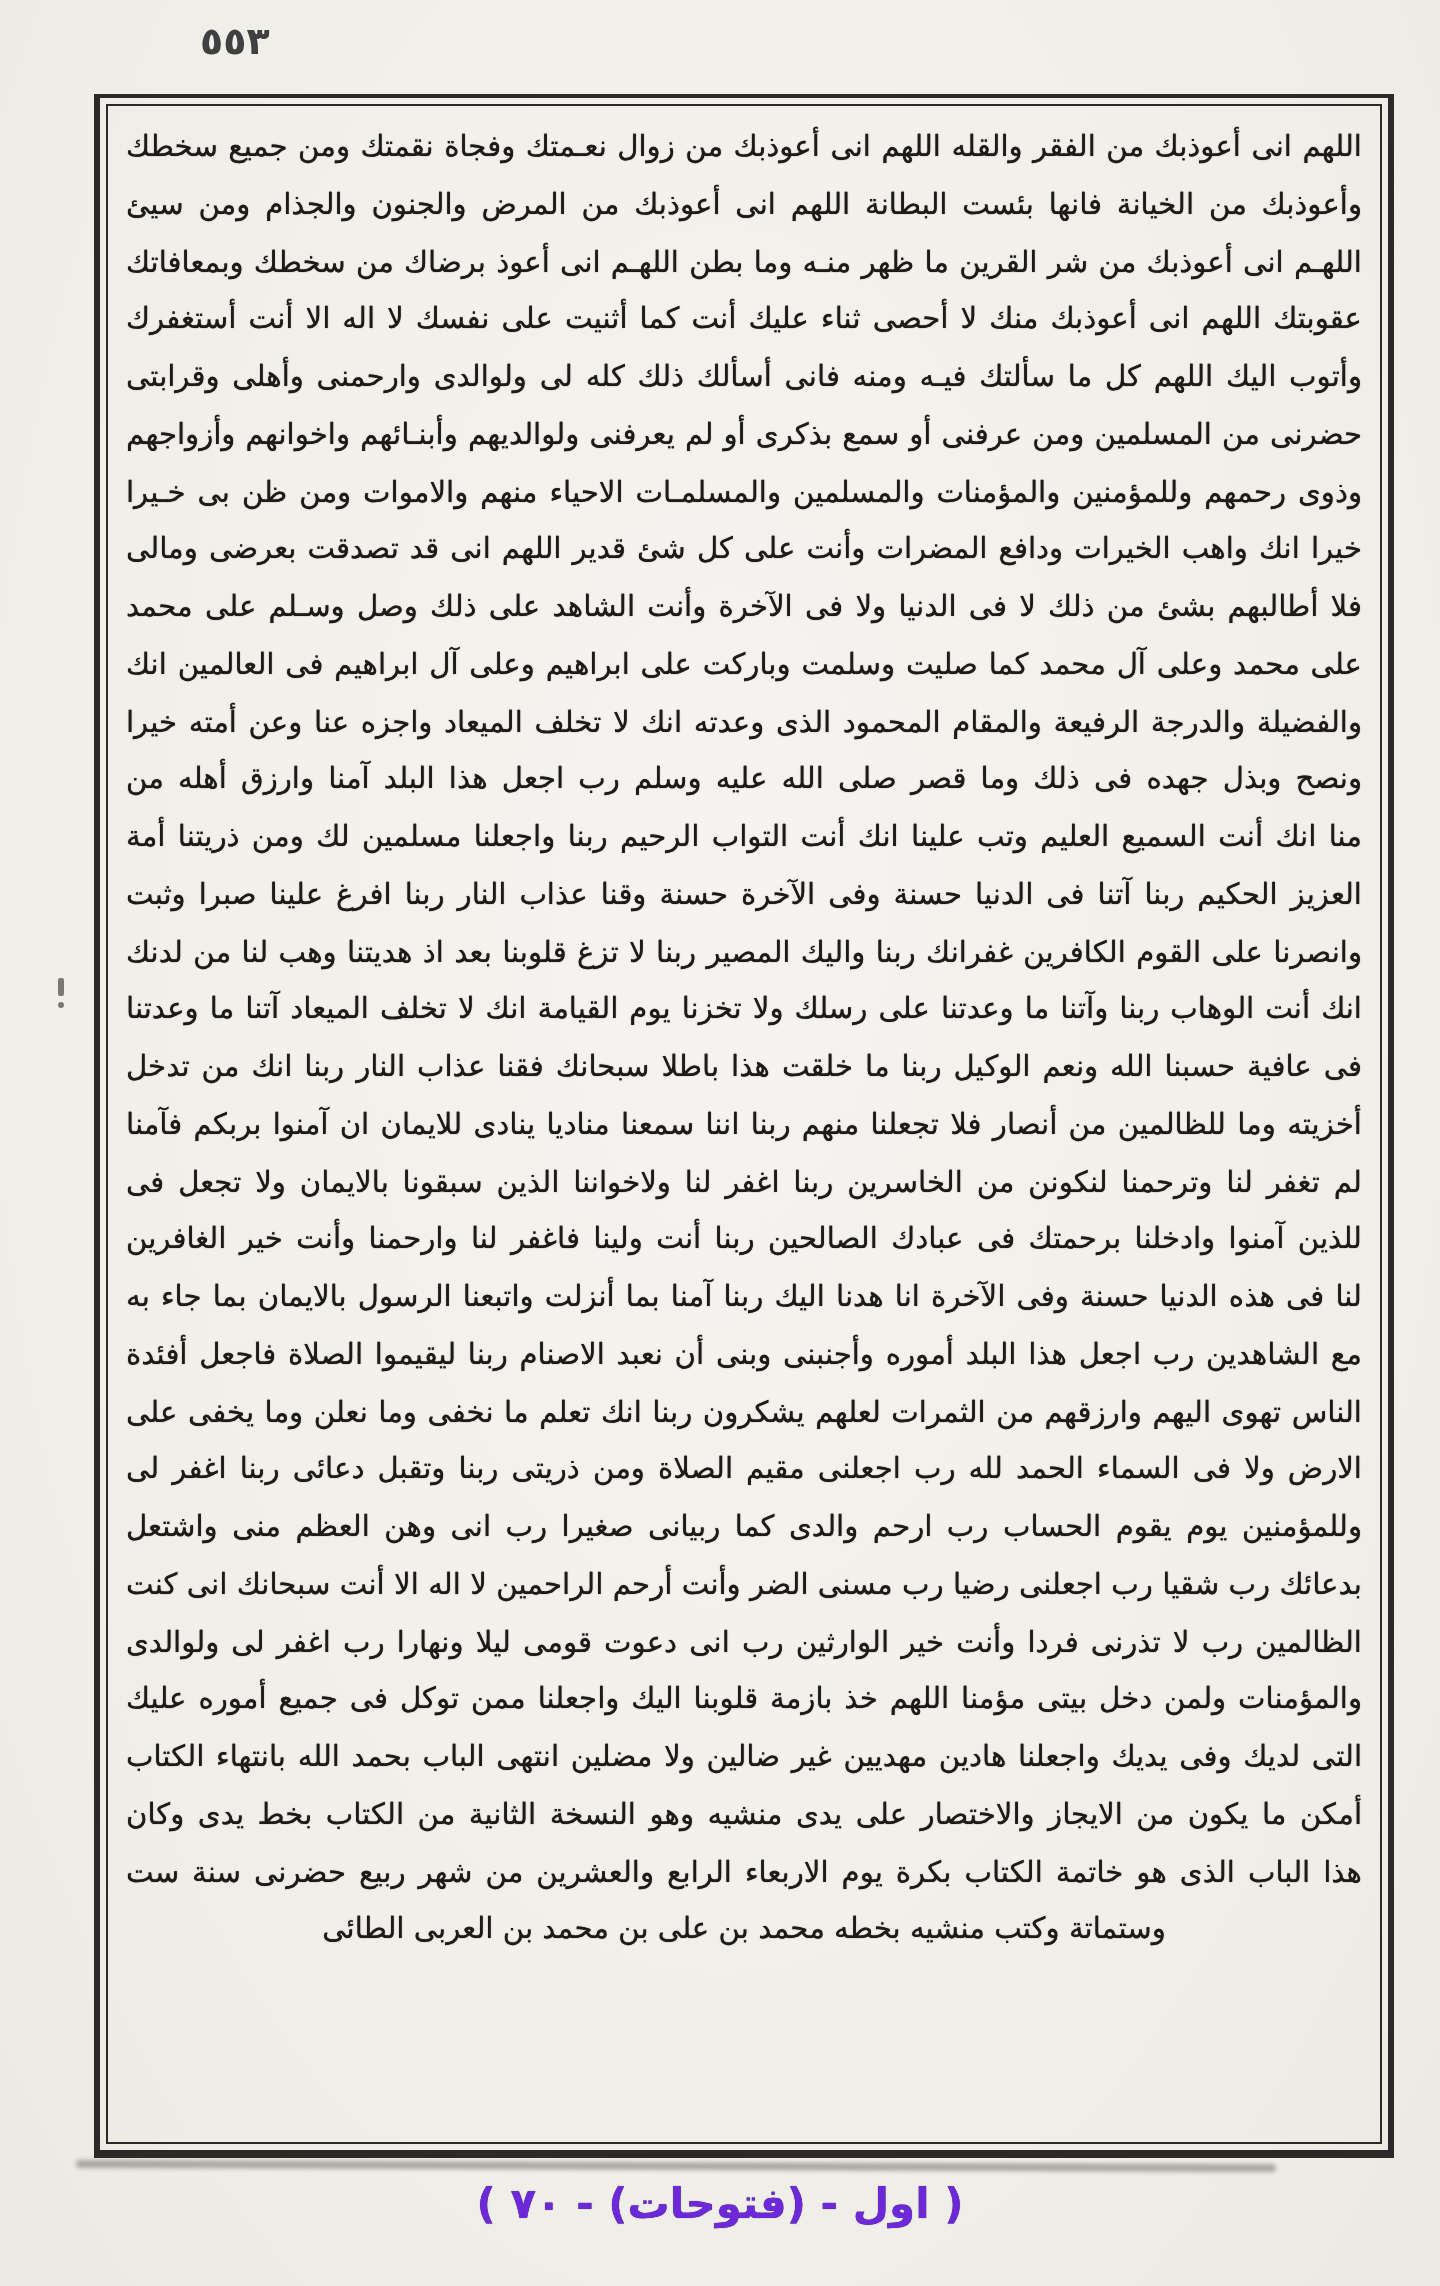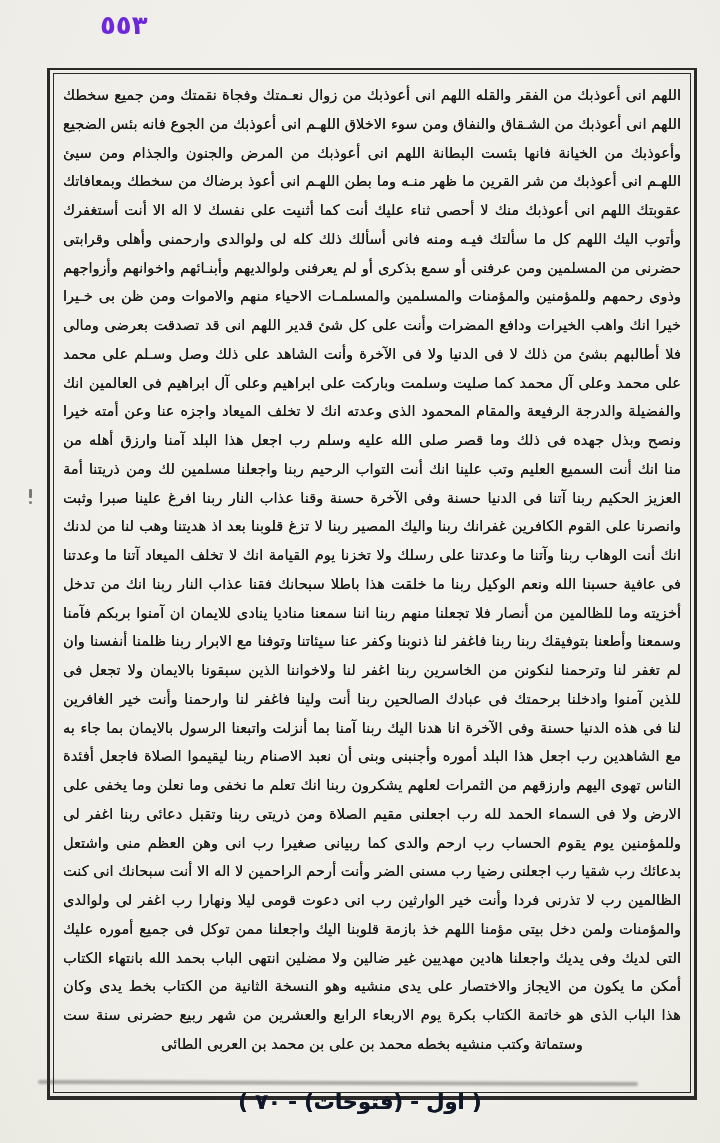--- a/index.html
+++ b/index.html
@@ -12,39 +12,38 @@
     position: relative;
     overflow: hidden;
     background: #f2f1ec;
     background-image: radial-gradient(ellipse at 50% 40%, #f5f4f0 0%, #efeee8 70%, #eae9e2 100%);
     font-family: "DejaVu Sans", sans-serif;
   }
   .page-number {
     position: absolute;
     top: 10px;
     left: 100px;
-    font-size: 26px;
+    font-size: 19px;
     font-weight: bold;
-    color: #6d28d9;
+    color: #404040;
     letter-spacing: 3px;
     direction: rtl;
   }
   .frame-outer {
     position: absolute;
     left: 47px;
     top: 47px;
     width: 650px;
     height: 1032px;
     box-sizing: border-box;
     border: 3px solid #2b2a28;
     border-top-width: 2px;
     border-bottom-width: 4px;
     padding: 3px;
     background: transparent;
-    margin-top: 21px;
   }
   .frame-inner {
     width: 100%;
     height: 100%;
     box-sizing: border-box;
     border: 1.5px solid #2b2a28;
     padding: 7px 9px 0 9px;
     overflow: hidden;
   }
   .text-block {
@@ -68,21 +67,21 @@
   }
   .footer {
     position: absolute;
     top: 1090px;
     left: 0;
     width: 720px;
     text-align: center;
     direction: rtl;
     font-size: 21px;
     font-weight: bold;
-    color: #0f172a;
+    color: #6d28d9;
     text-shadow: 0 0 0.4px #1e1d1b;
   }
   .smudge-bottom {
     position: absolute;
     left: 38px;
     top: 1081px;
     width: 600px;
     height: 4px;
     background: #45423e;
     opacity: 0.4;
@@ -113,39 +112,37 @@
 </style>
 </head>
 <body>
 
 <div class="page-number">٥٥٣</div>
 
 <div class="frame-outer">
   <div class="frame-inner">
     <div class="text-block">
         <div class="line">اللهم انى أعوذبك من الفقر والقله اللهم انى أعوذبك من زوال نعـمتك وفجاة نقمتك ومن جميع سخطك</div>
-        <div class="line">اللهم انى أعوذبك من الشـقاق والنفاق ومن سوء الاخلاق اللهـم انى أعوذبك من الجوع فانه بئس الضجيع</div>
         <div class="line">وأعوذبك من الخيانة فانها بئست البطانة اللهم انى أعوذبك من المرض والجنون والجذام ومن سيئ الاسـقام</div>
         <div class="line">اللهـم انى أعوذبك من شر القرين ما ظهر منـه وما بطن اللهـم انى أعوذ برضاك من سخطك وبمعافاتك من</div>
         <div class="line">عقوبتك اللهم انى أعوذبك منك لا أحصى ثناء عليك أنت كما أثنيت على نفسك لا اله الا أنت أستغفرك اللهم ربنـا</div>
         <div class="line">وأتوب اليك اللهم كل ما سألتك فيـه ومنه فانى أسألك ذلك كله لى ولوالدى وارحمنى وأهلى وقرابتى وجيرانى ومن</div>
         <div class="line">حضرنى من المسلمين ومن عرفنى أو سمع بذكرى أو لم يعرفنى ولوالديهم وأبنـائهم واخوانهم وأزواجهم وعشيرتهم</div>
         <div class="line">وذوى رحمهم وللمؤمنين والمؤمنات والمسلمين والمسلمـات الاحياء منهم والاموات ومن ظن بى خـيرا ومن لم يظن بى</div>
         <div class="line">خيرا انك واهب الخيرات ودافع المضرات وأنت على كل شئ قدير اللهم انى قد تصدقت بعرضى ومالى ودمى على عبادك</div>
         <div class="line">فلا أطالبهم بشئ من ذلك لا فى الدنيا ولا فى الآخرة وأنت الشاهد على ذلك وصل وسـلم على محمد وعلى آل محمد وبارك</div>
         <div class="line">على محمد وعلى آل محمد كما صليت وسلمت وباركت على ابراهيم وعلى آل ابراهيم فى العالمين انك حميد مجيد وآته الوسيلة</div>
         <div class="line">والفضيلة والدرجة الرفيعة والمقام المحمود الذى وعدته انك لا تخلف الميعاد واجزه عنا وعن أمته خيرا فلقد بلغ</div>
         <div class="line">ونصح وبذل جهده فى ذلك وما قصر صلى الله عليه وسلم رب اجعل هذا البلد آمنا وارزق أهله من الثمرات ربنا تقبل</div>
         <div class="line">منا انك أنت السميع العليم وتب علينا انك أنت التواب الرحيم ربنا واجعلنا مسلمين لك ومن ذريتنا أمة مسلمة</div>
         <div class="line">العزيز الحكيم ربنا آتنا فى الدنيا حسنة وفى الآخرة حسنة وقنا عذاب النار ربنا افرغ علينا صبرا وثبت أقدامنا</div>
         <div class="line">وانصرنا على القوم الكافرين غفرانك ربنا واليك المصير ربنا لا تزغ قلوبنا بعد اذ هديتنا وهب لنا من لدنك رحمة</div>
         <div class="line">انك أنت الوهاب ربنا وآتنا ما وعدتنا على رسلك ولا تخزنا يوم القيامة انك لا تخلف الميعاد آتنا ما وعدتنا بيسر منك</div>
         <div class="line">فى عافية حسبنا الله ونعم الوكيل ربنا ما خلقت هذا باطلا سبحانك فقنا عذاب النار ربنا انك من تدخل النار فقد</div>
         <div class="line">أخزيته وما للظالمين من أنصار فلا تجعلنا منهم ربنا اننا سمعنا مناديا ينادى للايمان ان آمنوا بربكم فآمنا وصدقنا</div>
-        <div class="line">وسمعنا وأطعنا بتوفيقك ربنا ربنا فاغفر لنا ذنوبنا وكفر عنا سيئاتنا وتوفنا مع الابرار ربنا ظلمنا أنفسنا وان</div>
         <div class="line">لم تغفر لنا وترحمنا لنكونن من الخاسرين ربنا اغفر لنا ولاخواننا الذين سبقونا بالايمان ولا تجعل فى قلوبنا غلا</div>
         <div class="line">للذين آمنوا وادخلنا برحمتك فى عبادك الصالحين ربنا أنت ولينا فاغفر لنا وارحمنا وأنت خير الغافرين واكتب</div>
         <div class="line">لنا فى هذه الدنيا حسنة وفى الآخرة انا هدنا اليك ربنا آمنا بما أنزلت واتبعنا الرسول بالايمان بما جاء به فاكتبنا</div>
         <div class="line">مع الشاهدين رب اجعل هذا البلد أموره وأجنبنى وبنى أن نعبد الاصنام ربنا ليقيموا الصلاة فاجعل أفئدة من</div>
         <div class="line">الناس تهوى اليهم وارزقهم من الثمرات لعلهم يشكرون ربنا انك تعلم ما نخفى وما نعلن وما يخفى على الله من شئ فى</div>
         <div class="line">الارض ولا فى السماء الحمد لله رب اجعلنى مقيم الصلاة ومن ذريتى ربنا وتقبل دعائى ربنا اغفر لى ولوالدى</div>
         <div class="line">وللمؤمنين يوم يقوم الحساب رب ارحم والدى كما ربيانى صغيرا رب انى وهن العظم منى واشتعل الرأس شيبا ولم أكن</div>
         <div class="line">بدعائك رب شقيا رب اجعلنى رضيا رب مسنى الضر وأنت أرحم الراحمين لا اله الا أنت سبحانك انى كنت من</div>
         <div class="line">الظالمين رب لا تذرنى فردا وأنت خير الوارثين رب انى دعوت قومى ليلا ونهارا رب اغفر لى ولوالدى وللمؤمنين</div>
         <div class="line">والمؤمنات ولمن دخل بيتى مؤمنا اللهم خذ بازمة قلوبنا اليك واجعلنا ممن توكل فى جميع أموره عليك وعمنا بالرحمة</div>

